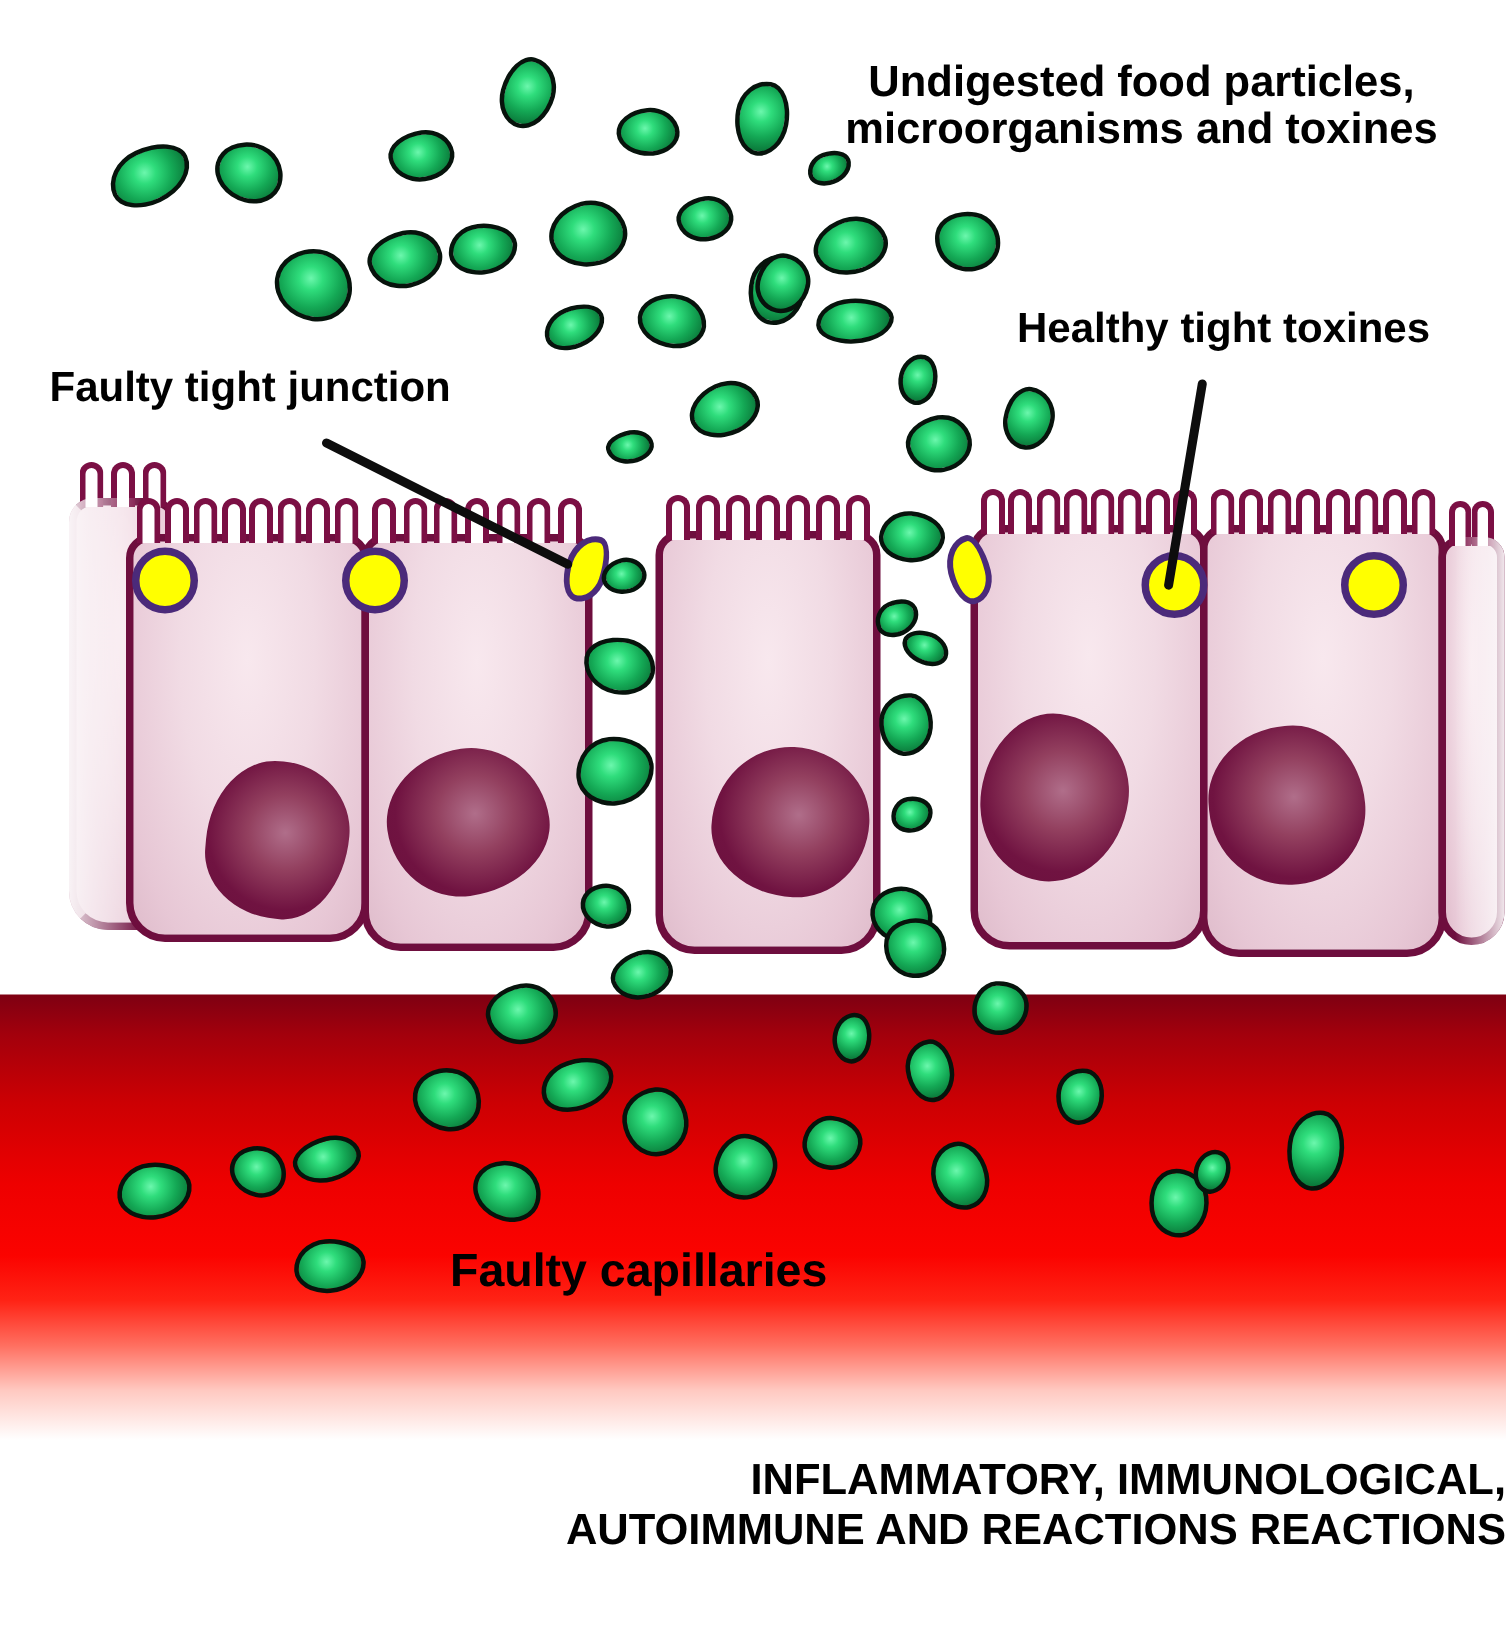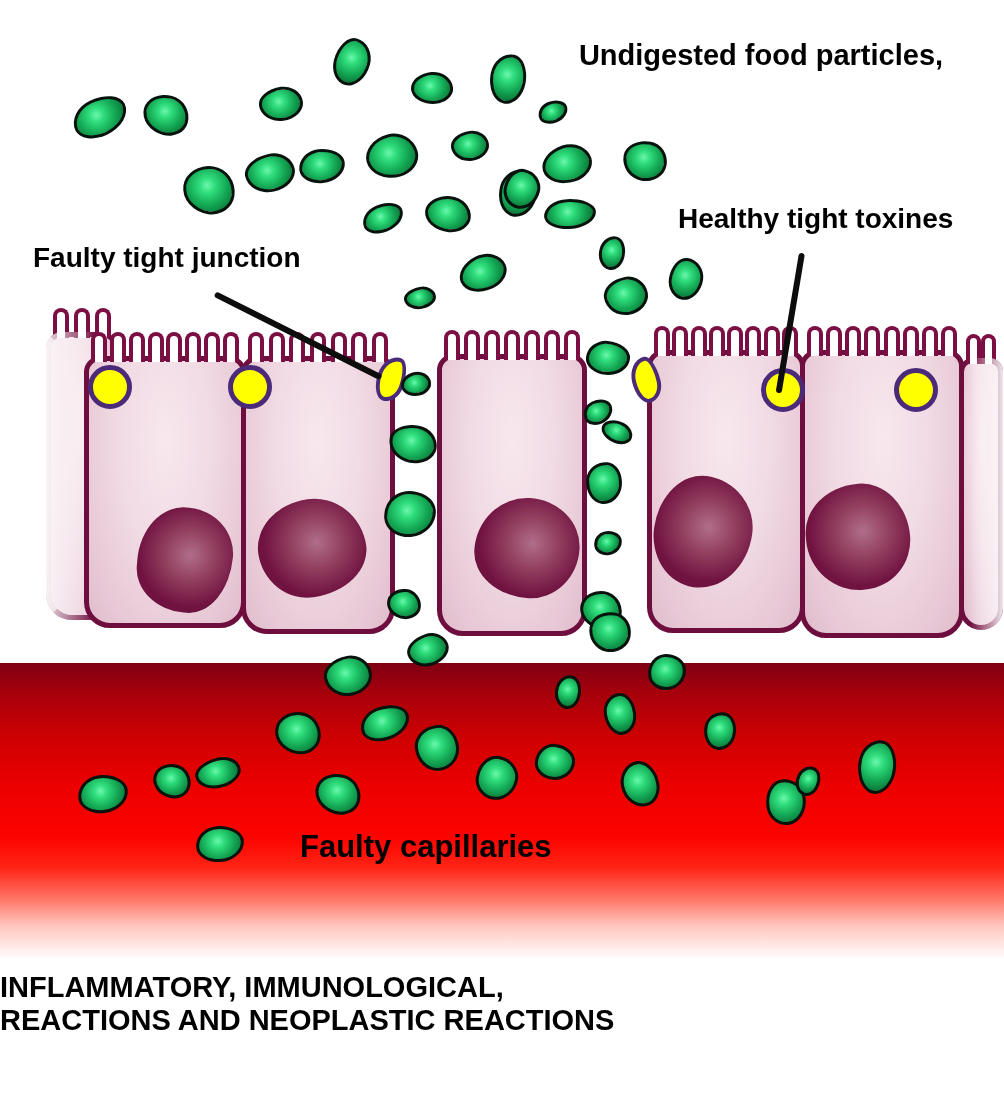--- a/index.html
+++ b/index.html
@@ -63,21 +63,21 @@
   
   .pointer-line{position:absolute;height:6px;background:#0d0d0d;border-radius:3px;z-index:6;transform-origin:0 50%;}
   #healthy-pointer{left:802px;top:250px;width:142px;transform:rotate(99.5deg);}
   #faulty-pointer{left:215px;top:291px;width:186px;transform:rotate(26.7deg);}
   
   .lbl{position:absolute;color:#000;font-weight:bold;z-index:7;white-space:nowrap;}
   #title{left:520px;top:40px;width:482px;text-align:center;font-size:29px;line-height:31px;}
   #healthy-label{left:678px;top:203px;font-size:28px;}
   #faulty-label{left:33px;top:242px;font-size:28px;}
   #blood-label{left:300px;top:829px;font-size:31px;}
-  #caption{left:0;top:971px;width:1004px;text-align:left;font-size:29px;line-height:33px;}
+  #caption{left:0;top:971px;width:1004px;text-align:right;font-size:29px;line-height:33px;}
 </style>
 </head>
 <body>
 
 <div id="canvas">
 
   <div class="blood-band"></div>
 
   <div id="cells-layer">
       <div class="cell fade-left" style="left: 46px; top: 332px; width: 72px; height: 288px;">
@@ -220,24 +220,25 @@
       <div class="particle" style="left: 338px; top: 794px; width: 46px; height: 40px; border-radius: 52% 48% 45% 55% / 48% 55% 45% 52%; transform: translate(-50%, -50%) rotate(15deg);"></div>
       <div class="particle" style="left: 437px; top: 748px; width: 44px; height: 46px; border-radius: 55% 45% 50% 50% / 45% 52% 48% 55%; transform: translate(-50%, -50%) rotate(-6deg);"></div>
       <div class="particle" style="left: 497px; top: 778px; width: 42px; height: 44px; border-radius: 46% 54% 52% 48% / 55% 46% 54% 45%; transform: translate(-50%, -50%) rotate(10deg);"></div>
     </div>
 
   <div id="healthy-pointer" class="pointer-line"></div>
   <div id="faulty-pointer" class="pointer-line"></div>
 
   <div id="title" class="lbl">
     <div>Undigested food particles,</div>
+    <div>microorganisms and toxines</div>
   </div>
 
   <div id="healthy-label" class="lbl">Healthy tight toxines</div>
   <div id="faulty-label" class="lbl">Faulty tight junction</div>
   <div id="blood-label" class="lbl">Faulty capillaries</div>
 
   <div id="caption" class="lbl">
     <div>INFLAMMATORY, IMMUNOLOGICAL,</div>
-    <div>REACTIONS AND NEOPLASTIC REACTIONS</div>
+    <div>AUTOIMMUNE AND REACTIONS REACTIONS</div>
   </div>
 
 </div>
 
 </body></html>

